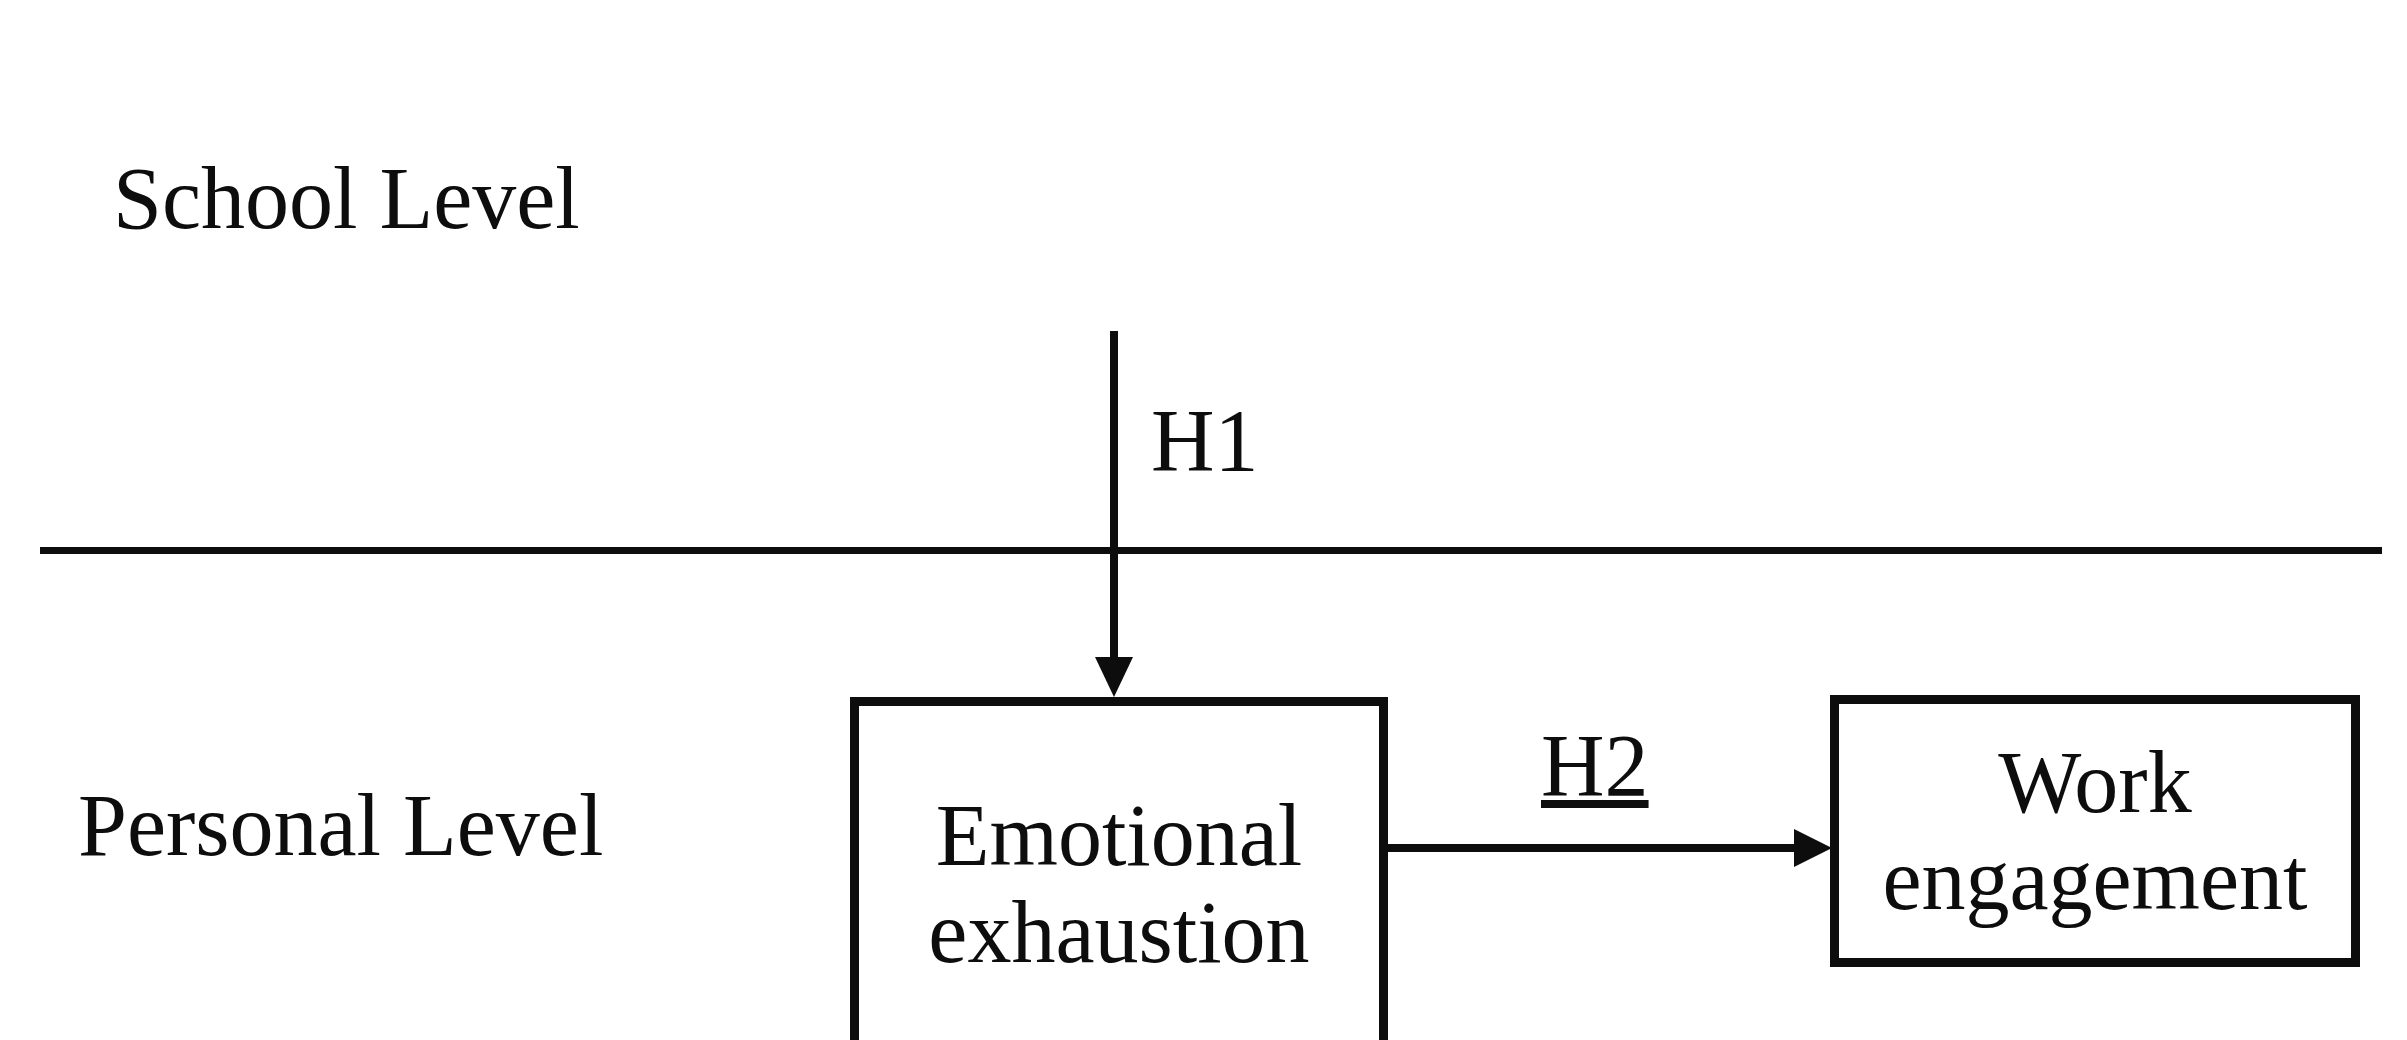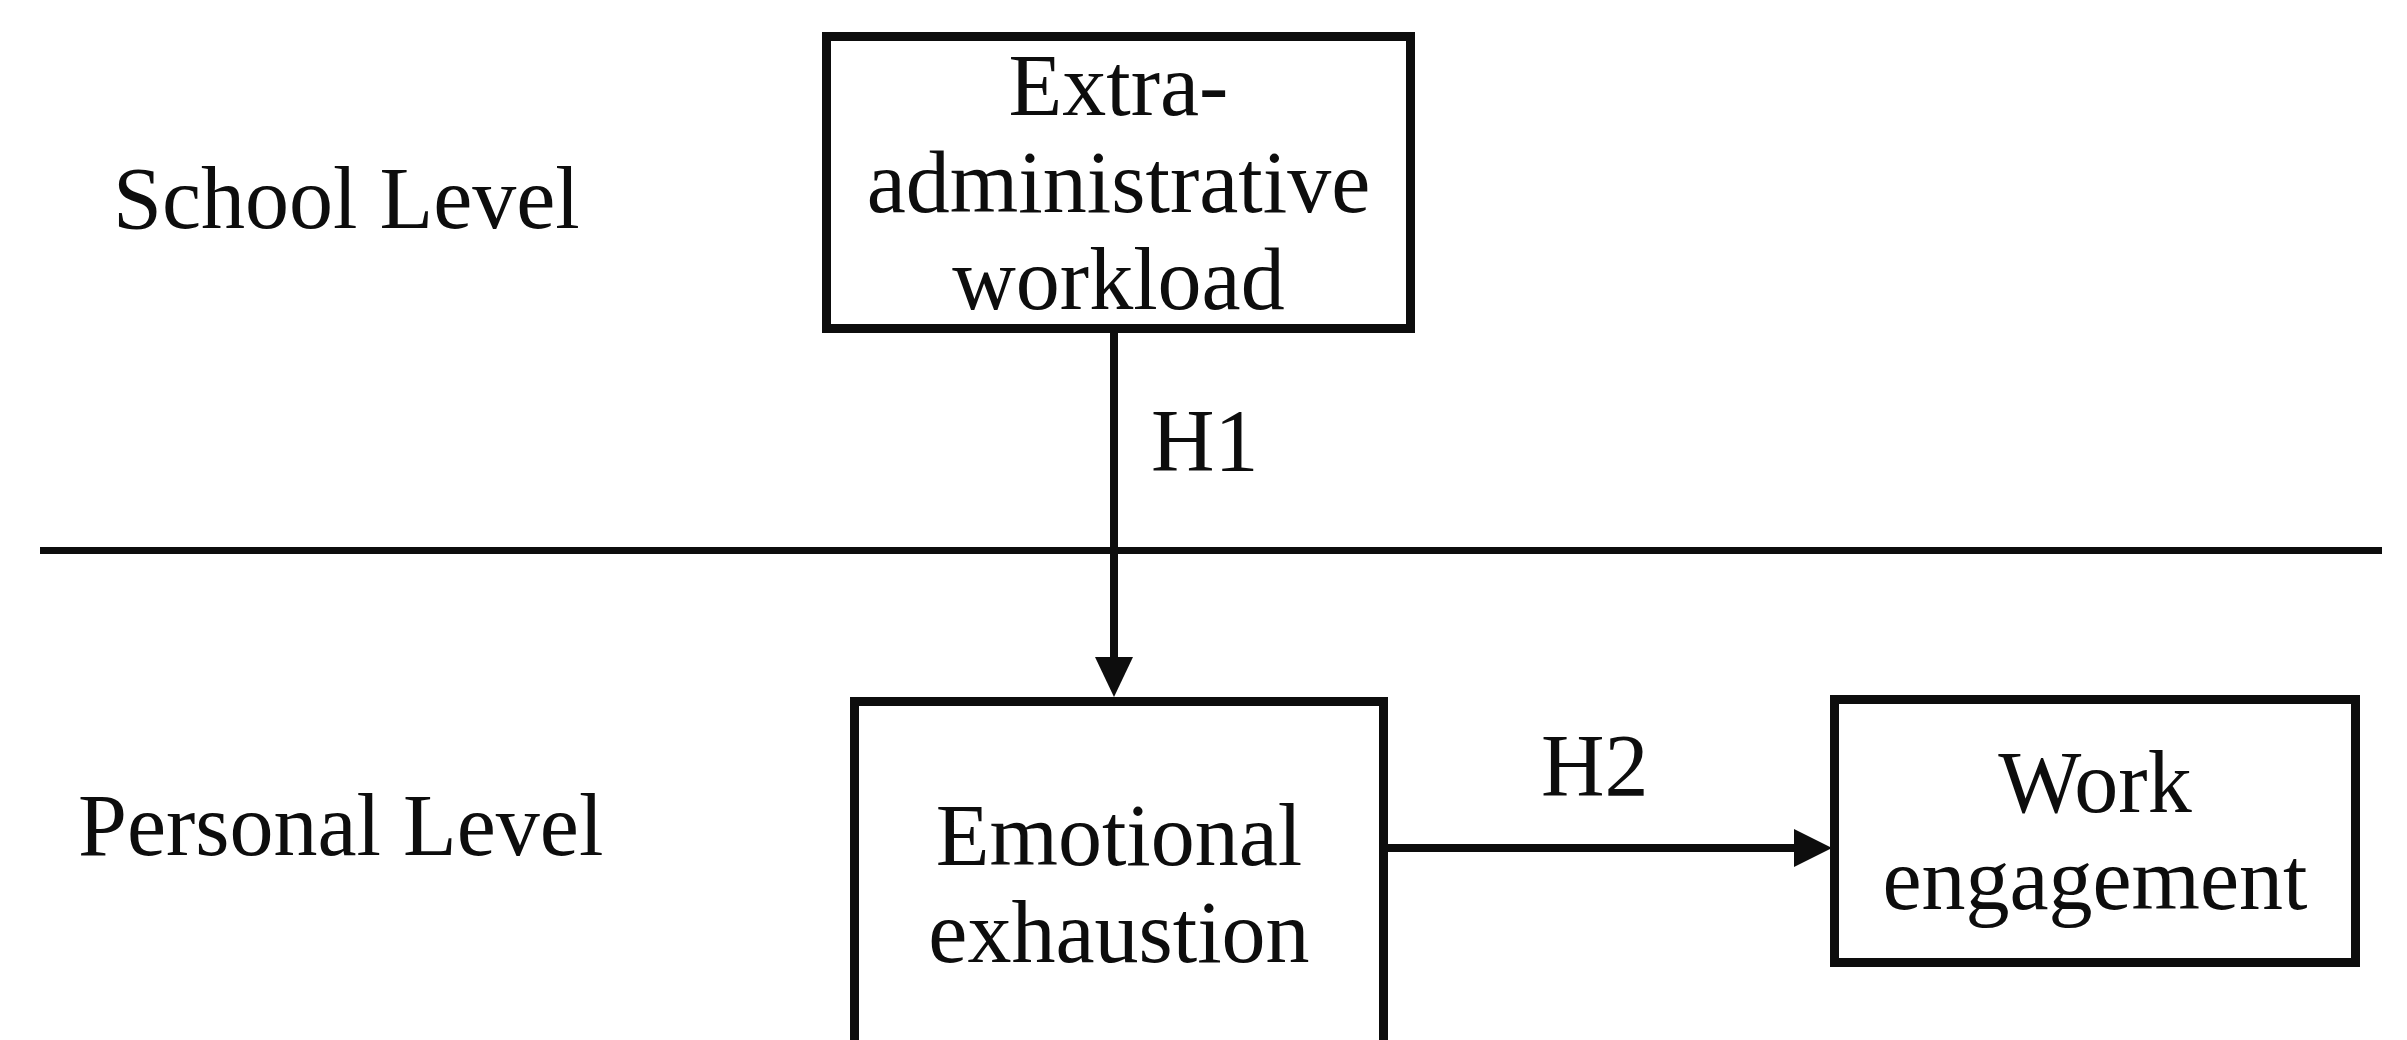--- a/index.html
+++ b/index.html
@@ -43,21 +43,21 @@
   #label-personal { left: 78px;  top: 782px; }
 
   .hyp-label {
     position: absolute;
     font-size: 88px;
     line-height: 88px;
     white-space: nowrap;
     text-align: right;
   }
   #label-h1 { left: 1151px; top: 397px; }
-  #label-h2 { left: 1541px; top: 722px; }
+  #label-h2 { left: 1541px; top: 722px; text-decoration: underline; }
 
   #divider {
     position: absolute;
     left: 40px;
     top: 547px;
     width: 2342px;
     height: 7px;
     background: #0d0d0d;
   }
 
@@ -83,25 +83,20 @@
 <body>
 
 <div id="canvas">
 
   <span id="label-personal" class="level-label">Personal Level</span>
 
   <span id="label-school" class="level-label">School Level</span>
 
   <div id="divider"></div>
 
-  <div id="box-workload" class="box">
-    <span>Extra-
-administrative
-workload</span>
-  </div>
 
   <div id="box-exhaustion" class="box">
     <span>Emotional
 exhaustion</span>
   </div>
 
   <div id="box-engagement" class="box">
     <span>Work
 engagement</span>
   </div>

